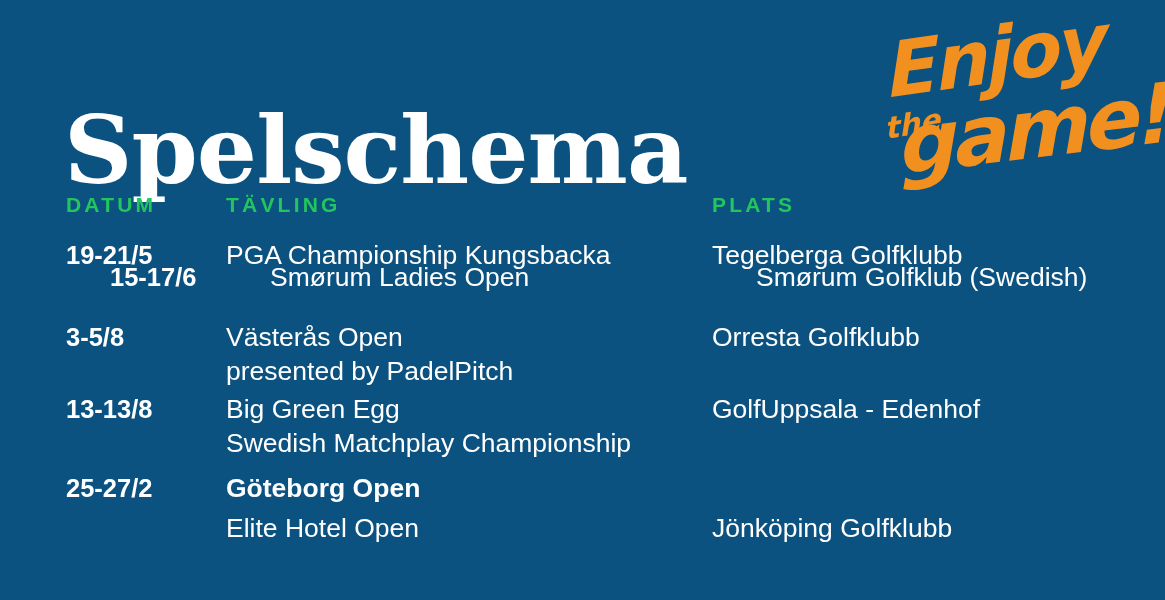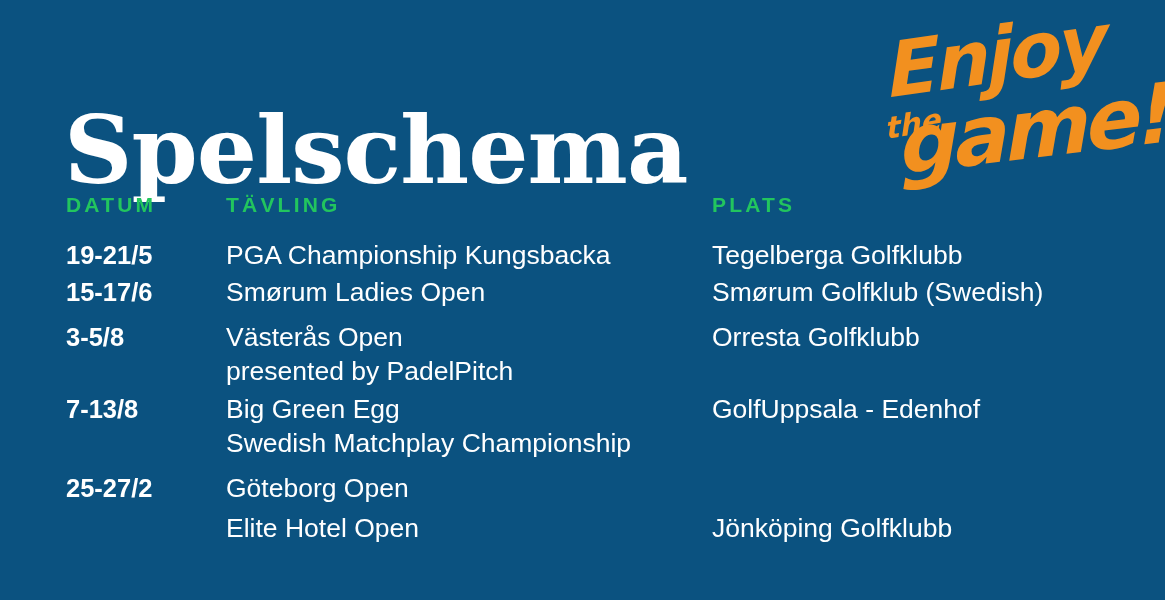--- a/index.html
+++ b/index.html
@@ -85,24 +85,24 @@
     line-height: 34px;
     white-space: pre-line;
   }
   .cell.date {
     font-weight: 700;
     font-size: 25.5px;
   }
 
   
   .r1 { top: 238px; }
-  .r2 { top: 275px; }
+  .r2 { top: 260px; margin-left: 44px; }
   .r3 { top: 320px; }
   .r4 { top: 392px; }
-  .r5 { top: 471px; }
+  .r5 { top: 471px; font-weight: bold; }
   .r6 { top: 511px; }
 </style>
 </head>
 <body>
 
 <div id="poster">
 
   <h1 id="page-title">Spelschema</h1>
 
   <div id="logo">
@@ -128,21 +128,21 @@
 
     <div class="col-date  cell date r2">15-17/6</div>
     <div class="col-event cell r2">Smørum Ladies Open</div>
     <div class="col-place cell r2">Smørum Golfklub (Swedish)</div>
 
     <div class="col-date  cell date r3">3-5/8</div>
     <div class="col-event cell r3">Västerås Open
 presented by PadelPitch</div>
     <div class="col-place cell r3">Orresta Golfklubb</div>
 
-    <div class="col-date  cell date r4">7-13/8</div>
+    <div class="col-date  cell date r4">13-13/8</div>
     <div class="col-event cell r4">Big Green Egg
 Swedish Matchplay Championship</div>
     <div class="col-place cell r4">GolfUppsala - Edenhof</div>
 
     <div class="col-date  cell date r5">25-27/2</div>
     <div class="col-event cell r5">Göteborg Open</div>
 
     <div class="col-event cell r6">Elite Hotel Open</div>
     <div class="col-place cell r6">Jönköping Golfklubb</div>
 

